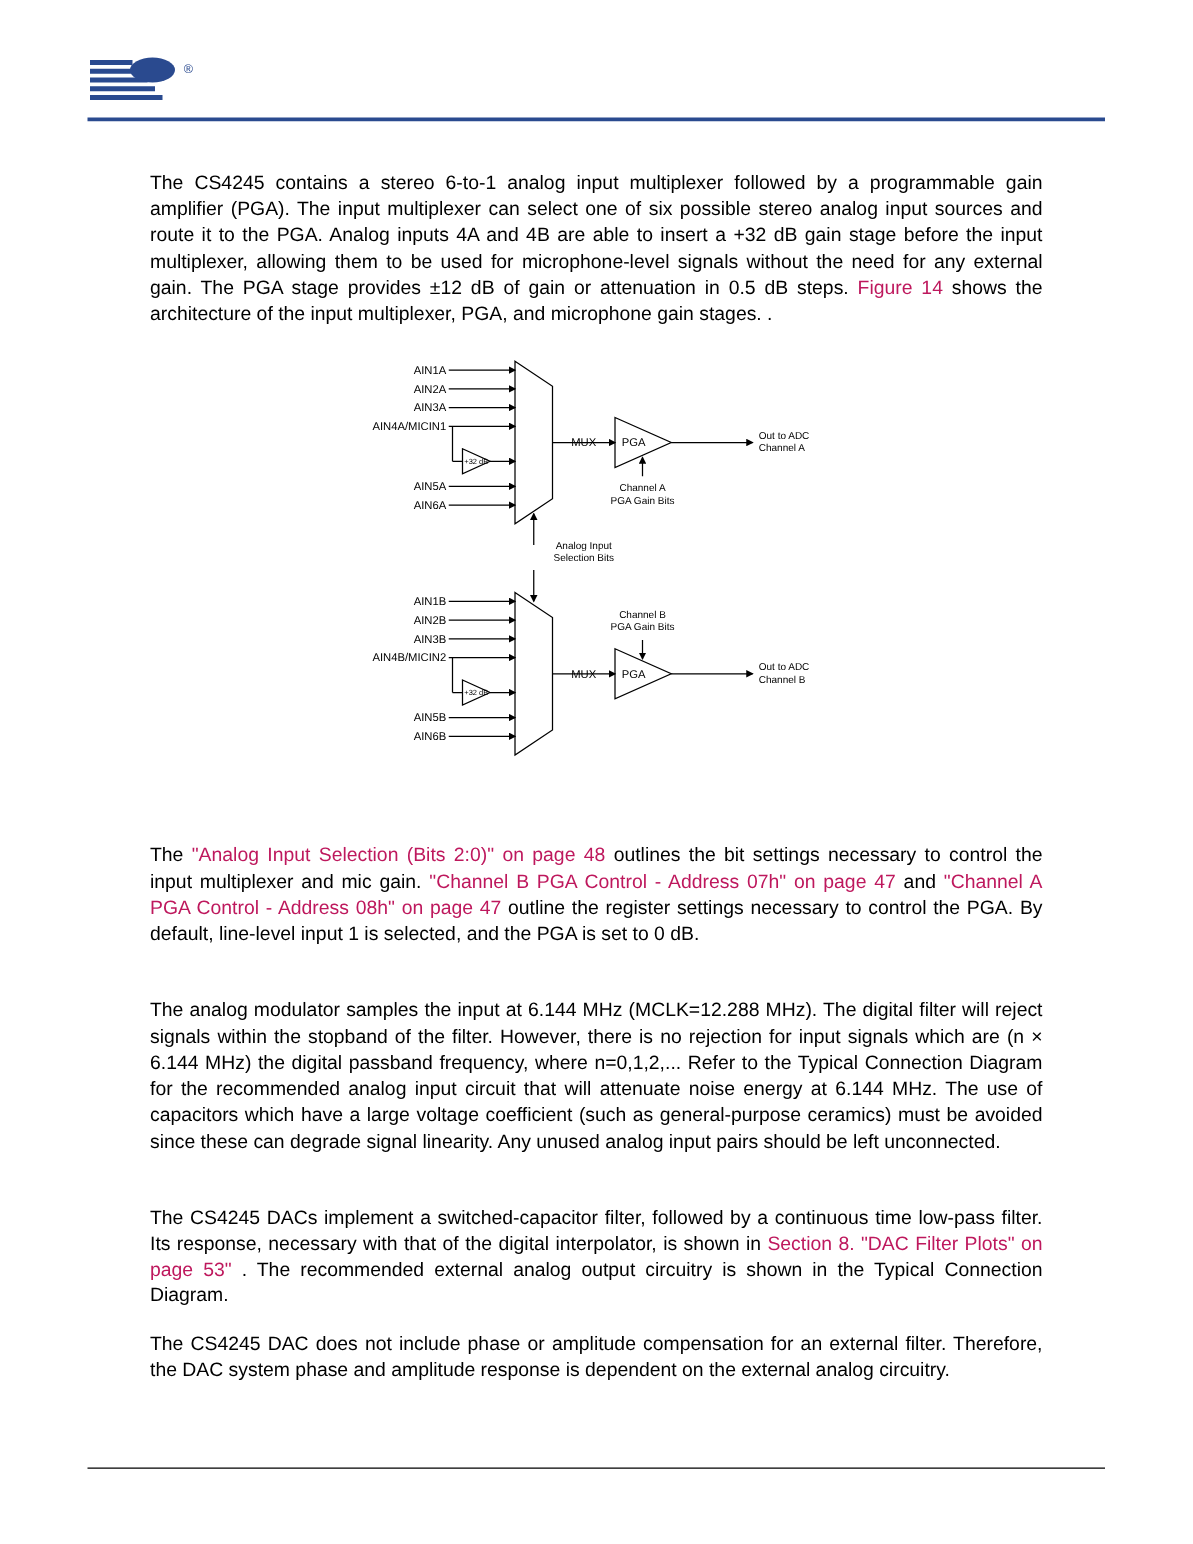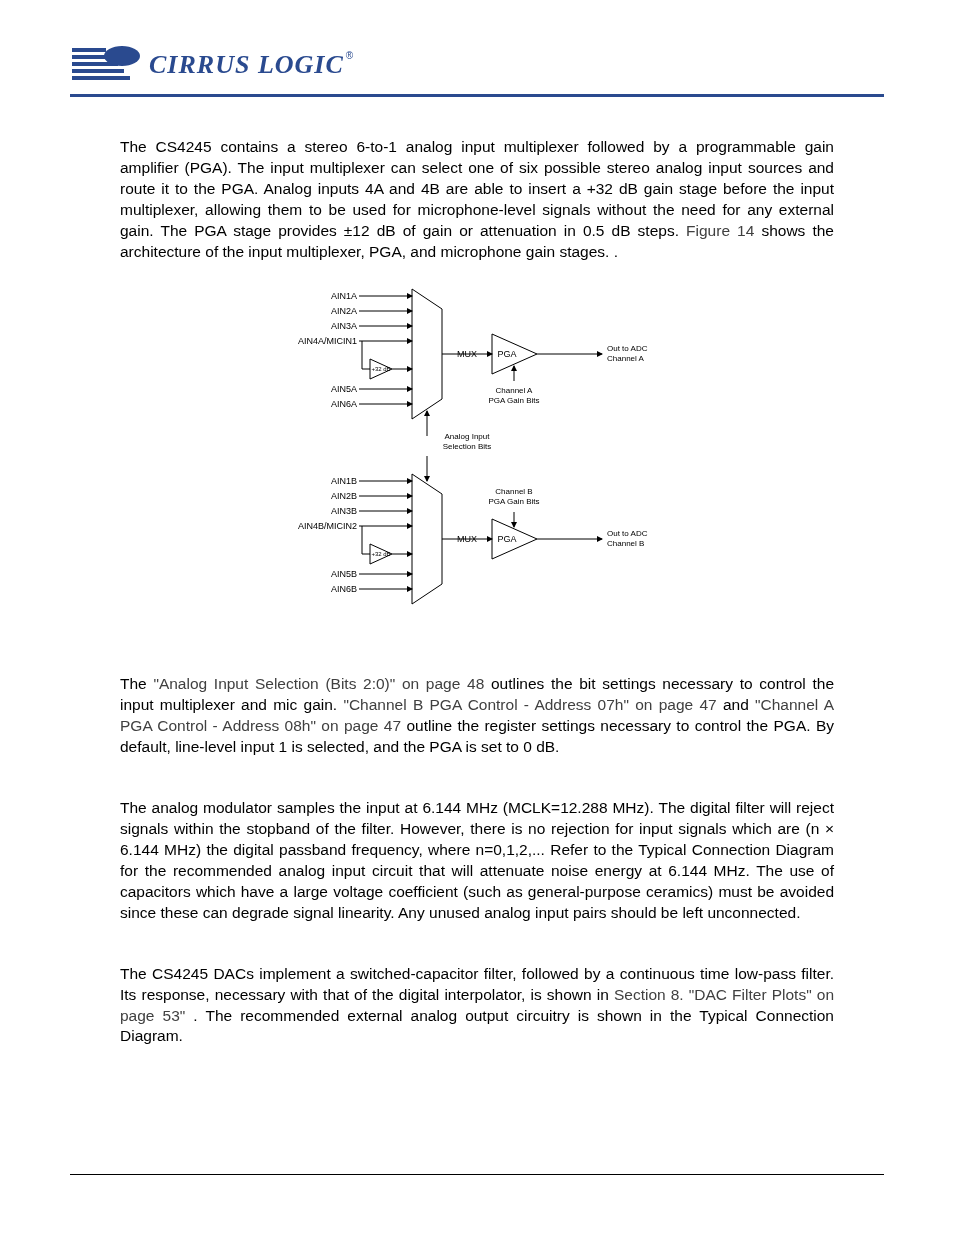--- a/index.html
+++ b/index.html
@@ -46,21 +46,21 @@
   .content {
     padding: 0 50px;
     font-size: 15.5px;
     line-height: 1.35;
   }
   .content p {
     margin: 0 0 18px 0;
     text-align: justify;
   }
   .link {
-    color: #404040;
+    color: #be185d;
   }
   .diagram {
     width: 430px;
     margin: 18px auto 28px auto;
   }
   .diagram svg text {
     font-family: Arial, Helvetica, sans-serif;
   }
   .footer-rule {
     position: absolute;
@@ -80,21 +80,20 @@
       <svg width="75" height="50" viewBox="0 0 75 50">
         <g fill="#2a4a8f">
           <rect x="2" y="8" width="34" height="4"></rect>
           <rect x="2" y="15" width="40" height="4"></rect>
           <rect x="2" y="22" width="46" height="4"></rect>
           <rect x="2" y="29" width="52" height="4"></rect>
           <rect x="2" y="36" width="58" height="4"></rect>
           <ellipse cx="52" cy="16" rx="18" ry="10"></ellipse>
         </g>
       </svg>
-      <span class="logo-name">CIRRUS LOGIC</span>
       <span class="logo-reg">®</span>
     </div>
   </div>
 
   <div class="content">
 
     <p>
       <span>The CS4245 contains a stereo 6-to-1 analog input multiplexer followed by a programmable gain amplifier (PGA). The input multiplexer can select one of six possible stereo analog input sources and route it to the PGA. Analog inputs 4A and 4B are able to insert a +32 dB gain stage before the input multiplexer, allowing them to be used for microphone-level signals without the need for any external gain. The PGA stage provides ±12 dB of gain or attenuation in 0.5 dB steps. </span>
       <span class="link">Figure 14</span>
       <span> shows the architecture of the input multiplexer, PGA, and microphone gain stages. .</span>
@@ -192,17 +191,18 @@
     </p>
 
     <p style="margin-top:40px">The analog modulator samples the input at 6.144 MHz (MCLK=12.288 MHz). The digital filter will reject signals within the stopband of the filter. However, there is no rejection for input signals which are (n × 6.144 MHz) the digital passband frequency, where n=0,1,2,... Refer to the Typical Connection Diagram for the recommended analog input circuit that will attenuate noise energy at 6.144 MHz. The use of capacitors which have a large voltage coefficient (such as general-purpose ceramics) must be avoided since these can degrade signal linearity. Any unused analog input pairs should be left unconnected.</p>
 
     <p style="margin-top:40px">
       <span>The CS4245 DACs implement a switched-capacitor filter, followed by a continuous time low-pass filter. Its response, necessary with that of the digital interpolator, is shown in </span>
       <span class="link">Section 8. "DAC Filter Plots" on page 53"</span>
       <span>. The recommended external analog output circuitry is shown in the Typical Connection Diagram.</span>
     </p>
 
+    <p>The CS4245 DAC does not include phase or amplitude compensation for an external filter. Therefore, the DAC system phase and amplitude response is dependent on the external analog circuitry.</p>
 
   </div>
 
   <div class="footer-rule"></div>
 </div>
 
 </body></html>

